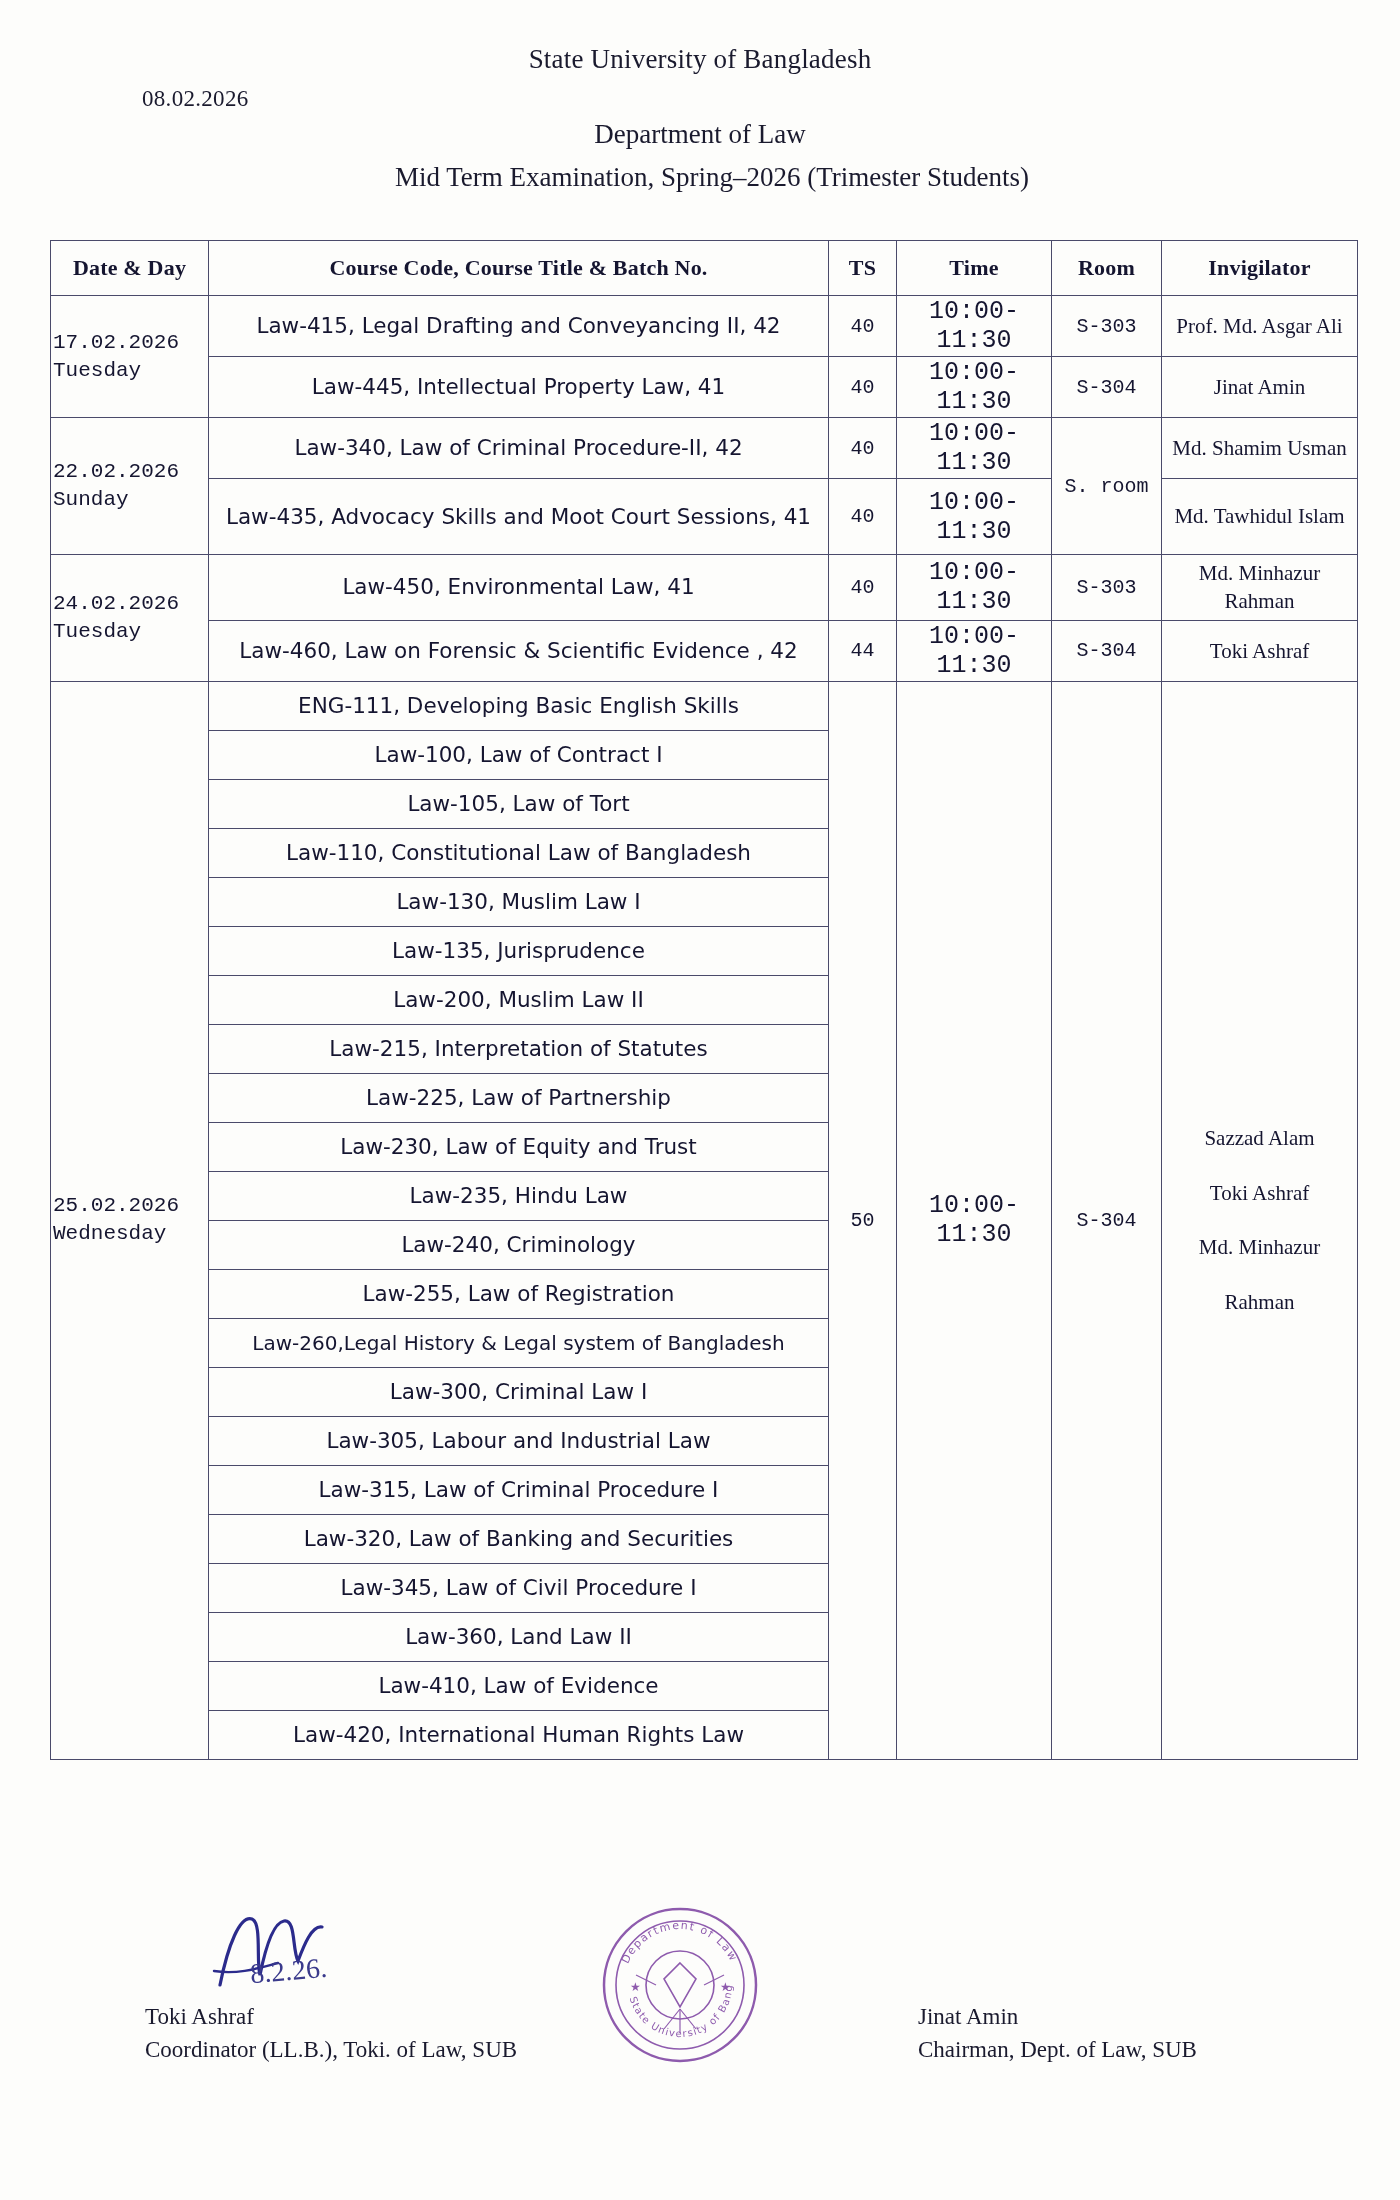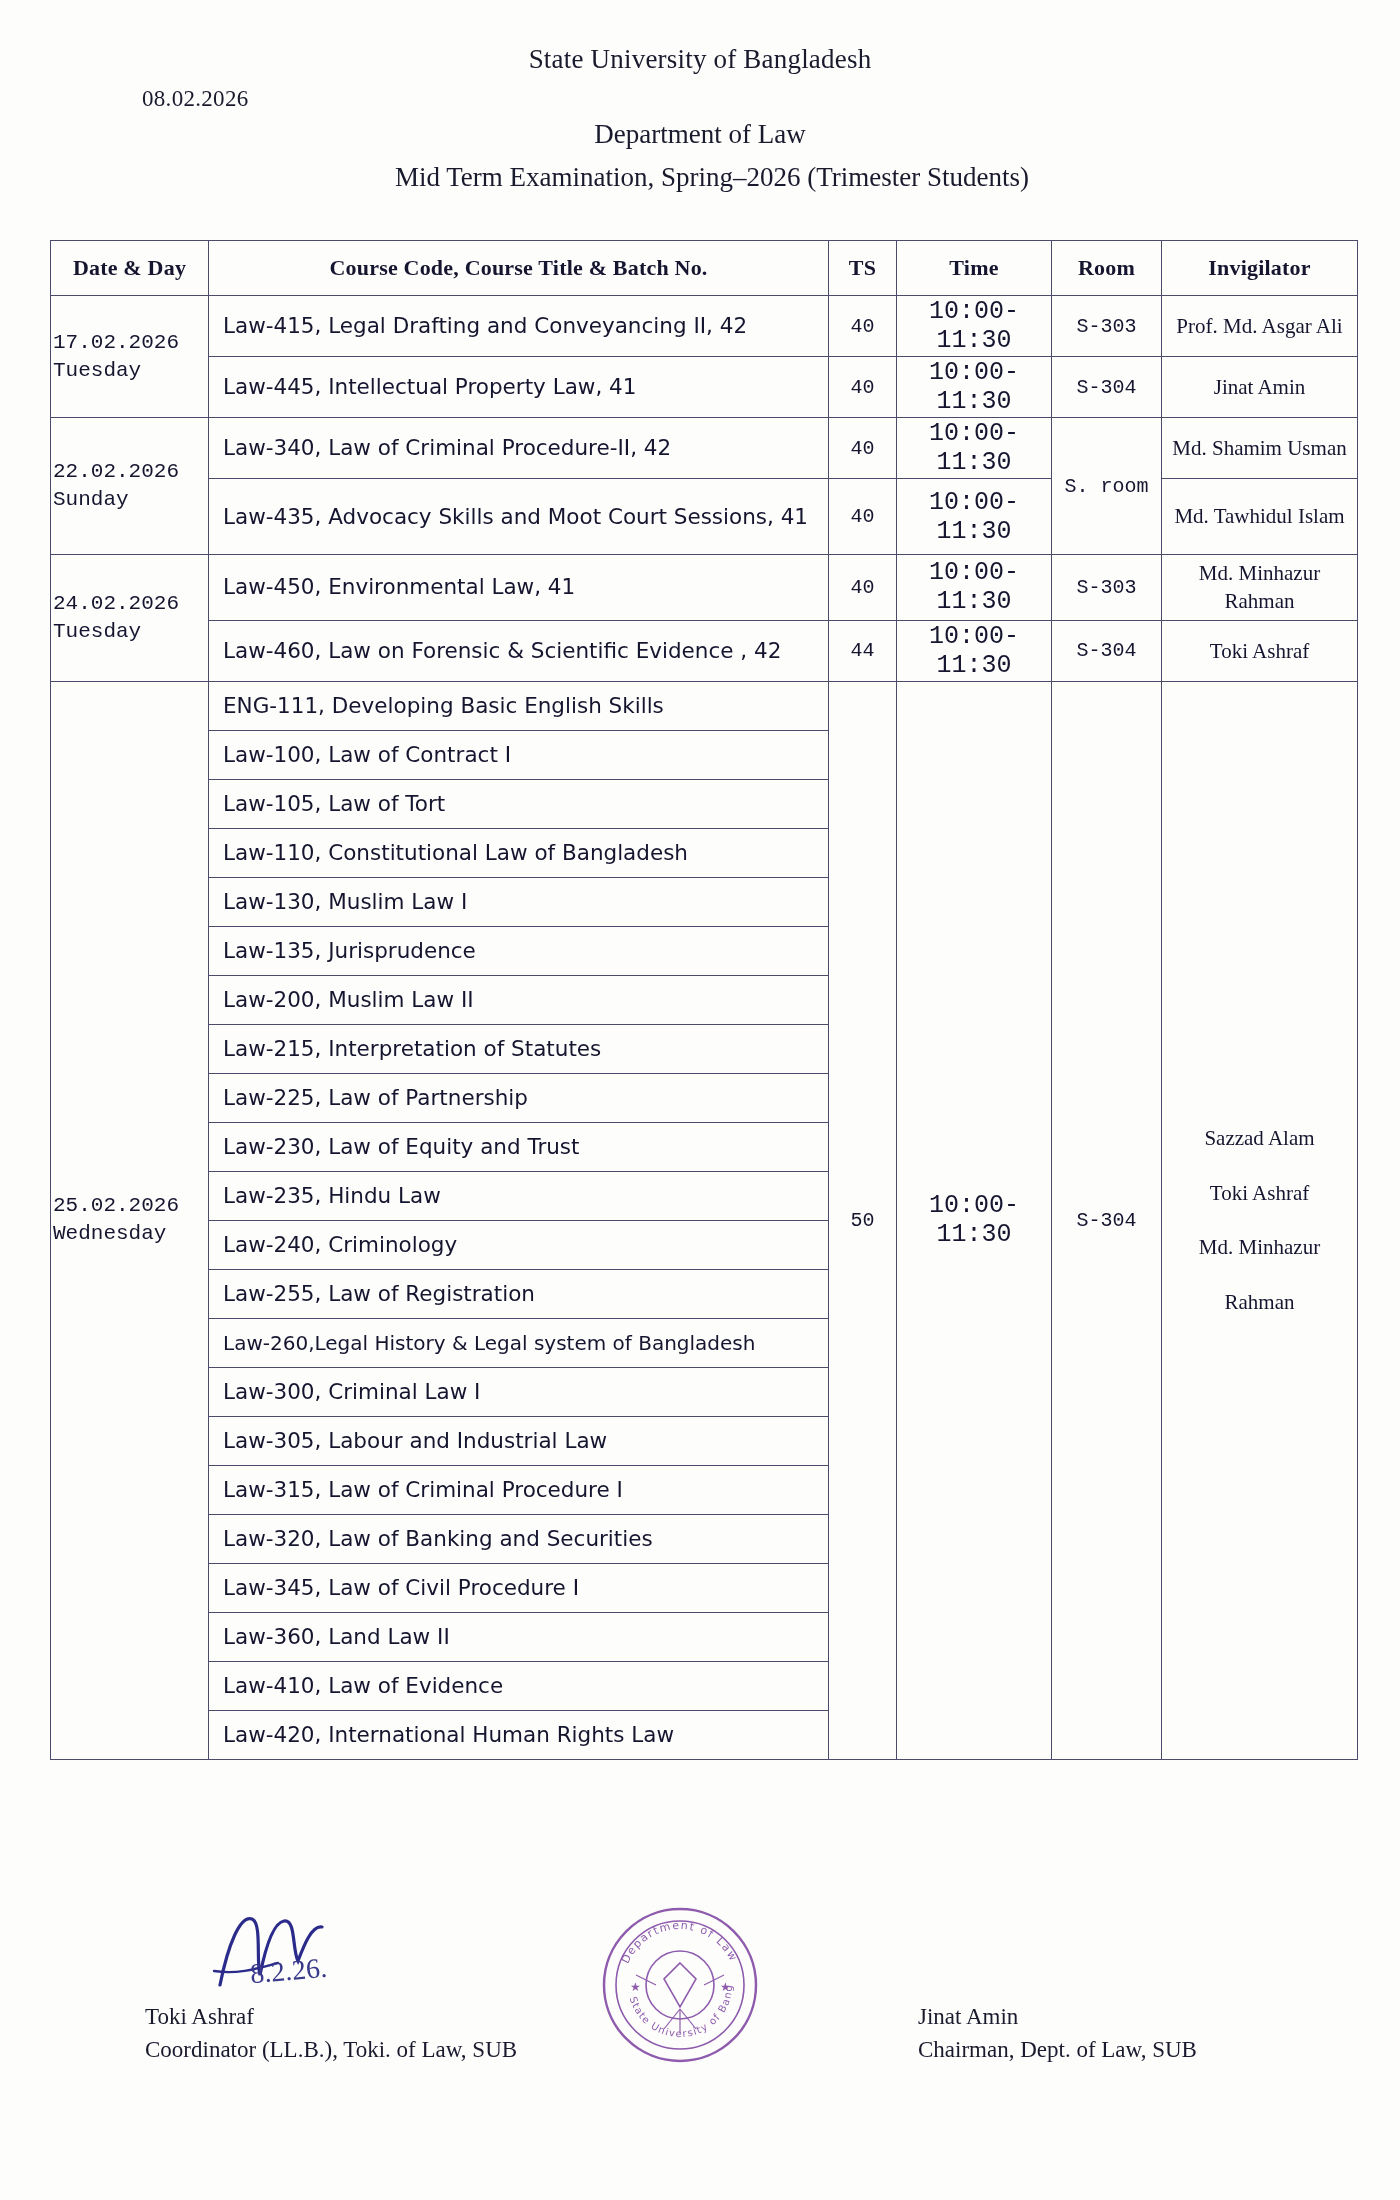--- a/index.html
+++ b/index.html
@@ -85,21 +85,21 @@
   td.date-cell {
     font-family: Liberation Mono, monospace;
     font-size: 21px;
     line-height: 1.32;
     padding: 4px 2px;
   }
   td.course-cell {
     font-size: 21.5px;
     padding: 10px 14px 10px 14px;
     line-height: 1.3;
-    text-align: left;
+    text-align: center;
   }
   td.small-course {
     font-size: 20px;
   }
   td.num-cell,
   td.time-cell,
   td.room-cell {
     text-align: center;
     font-size: 20px;
     font-family: Liberation Mono, monospace;

